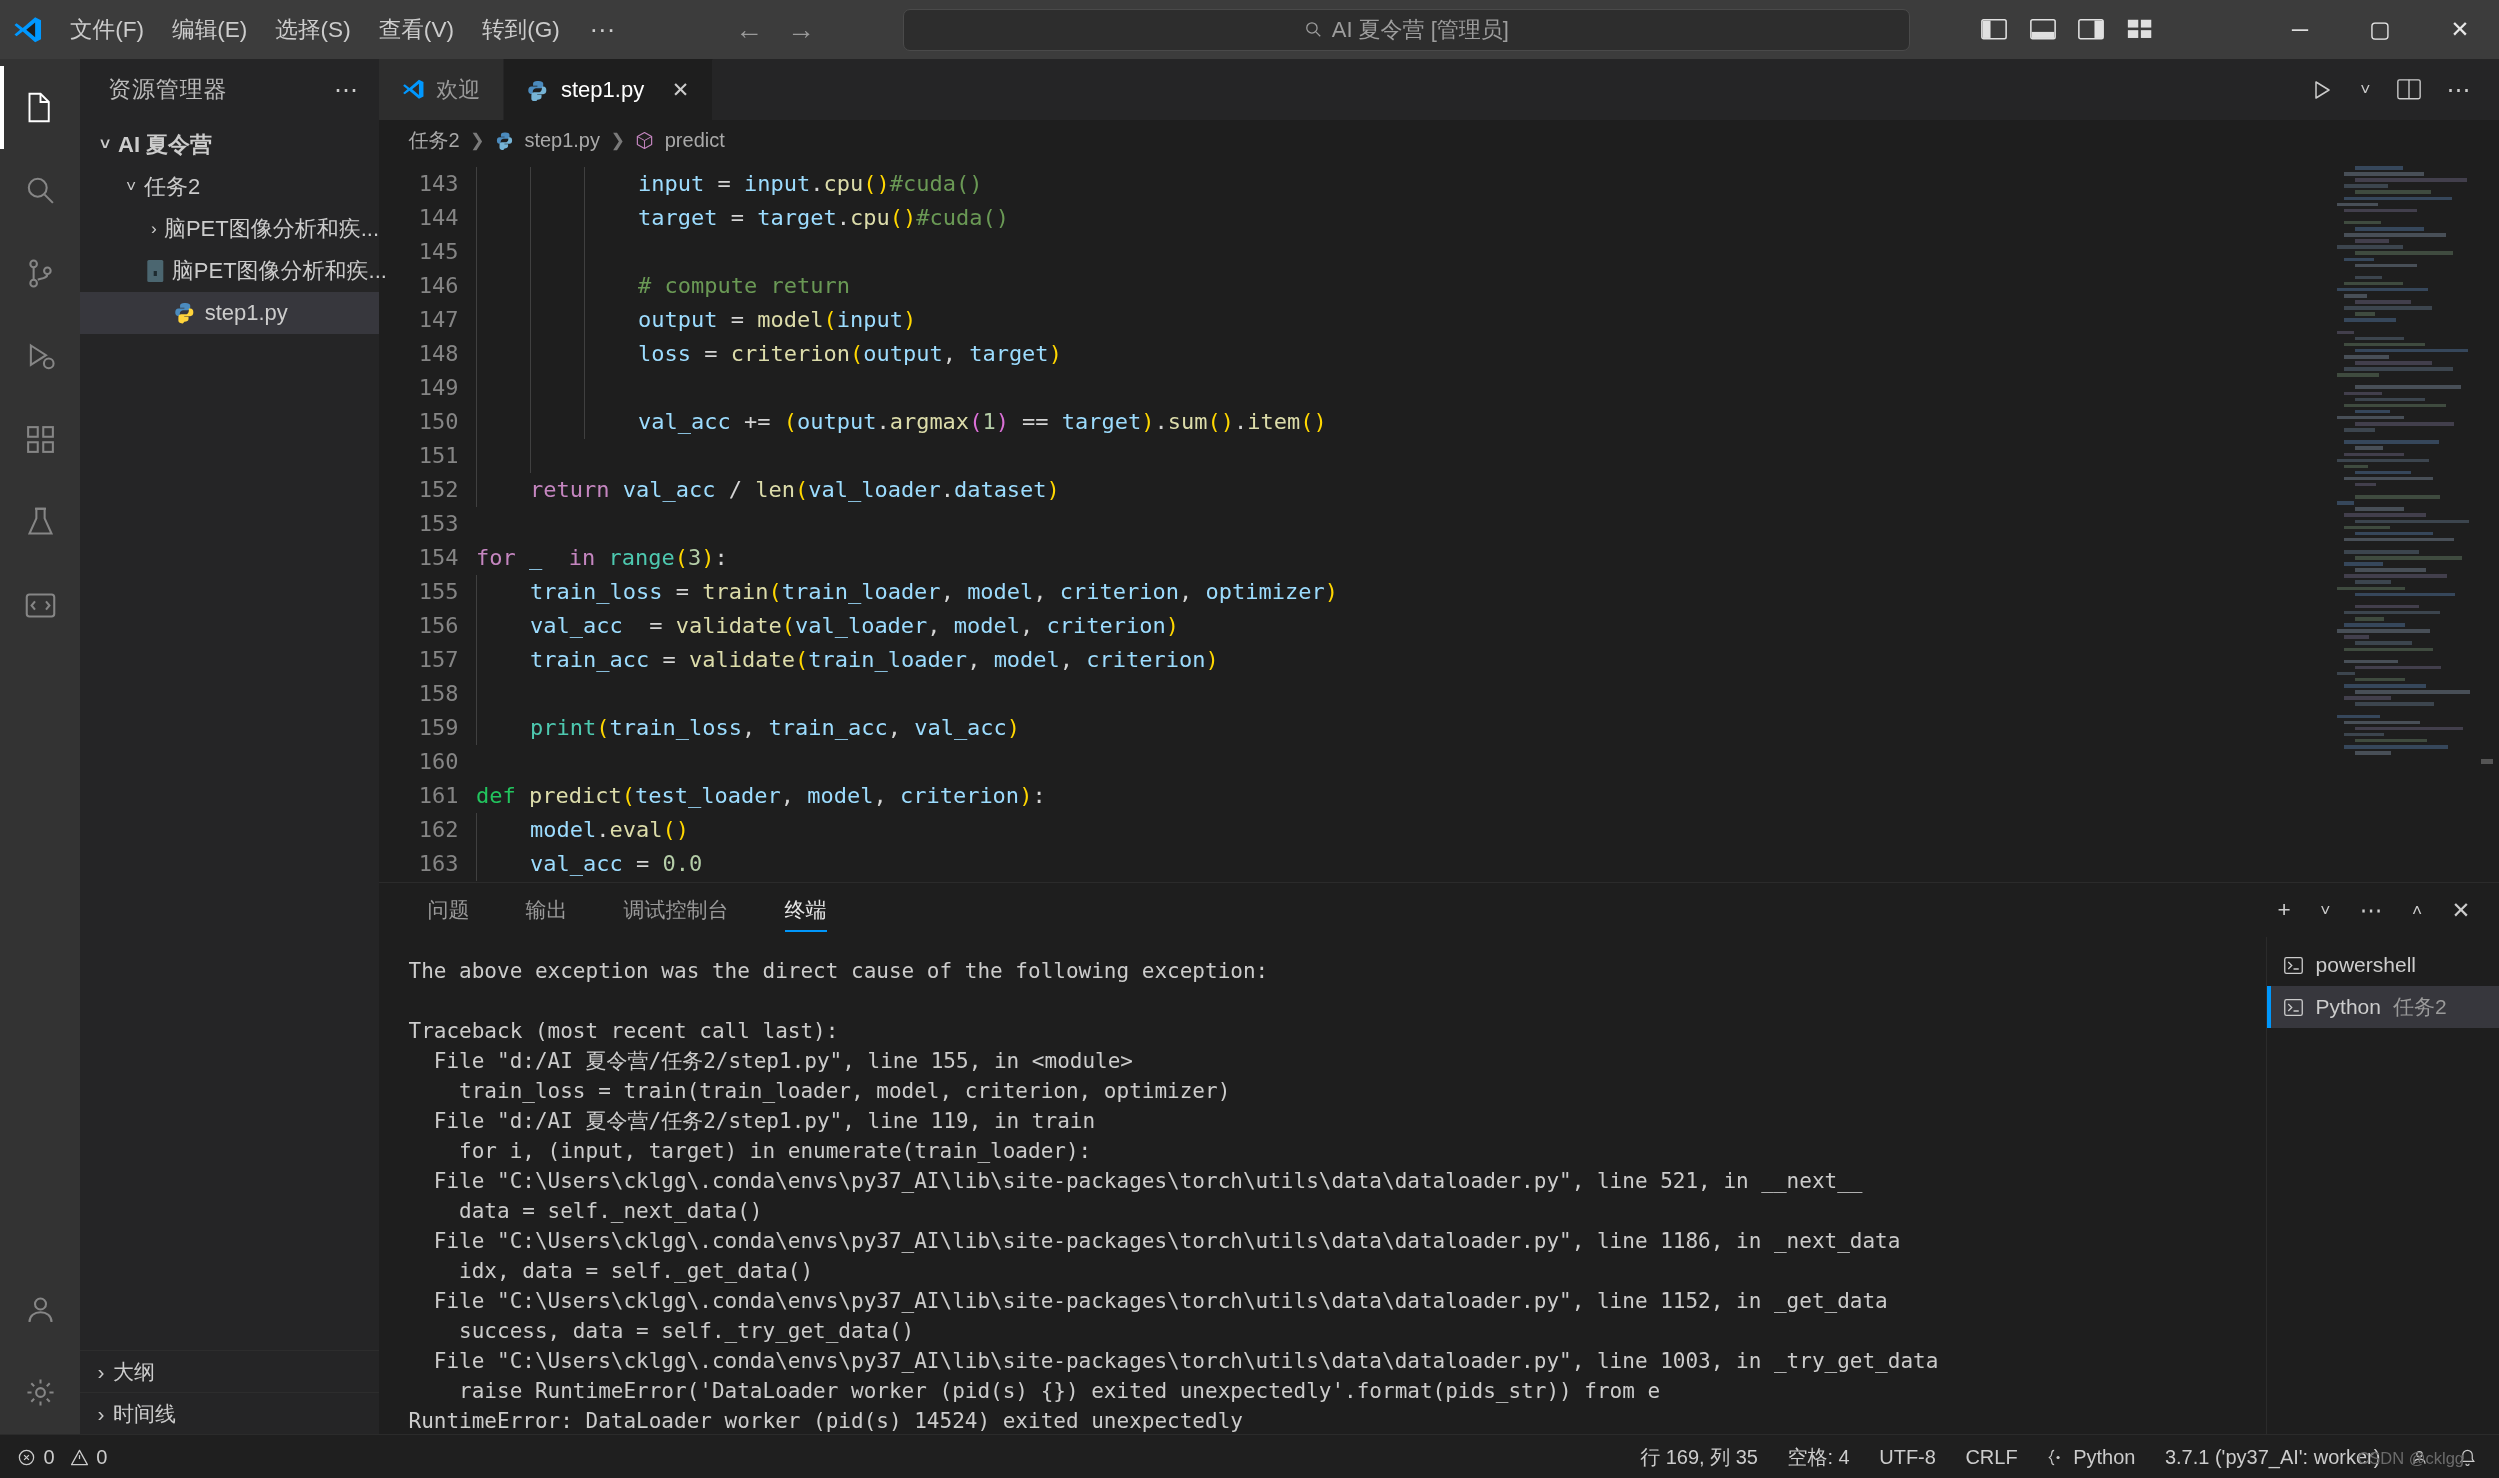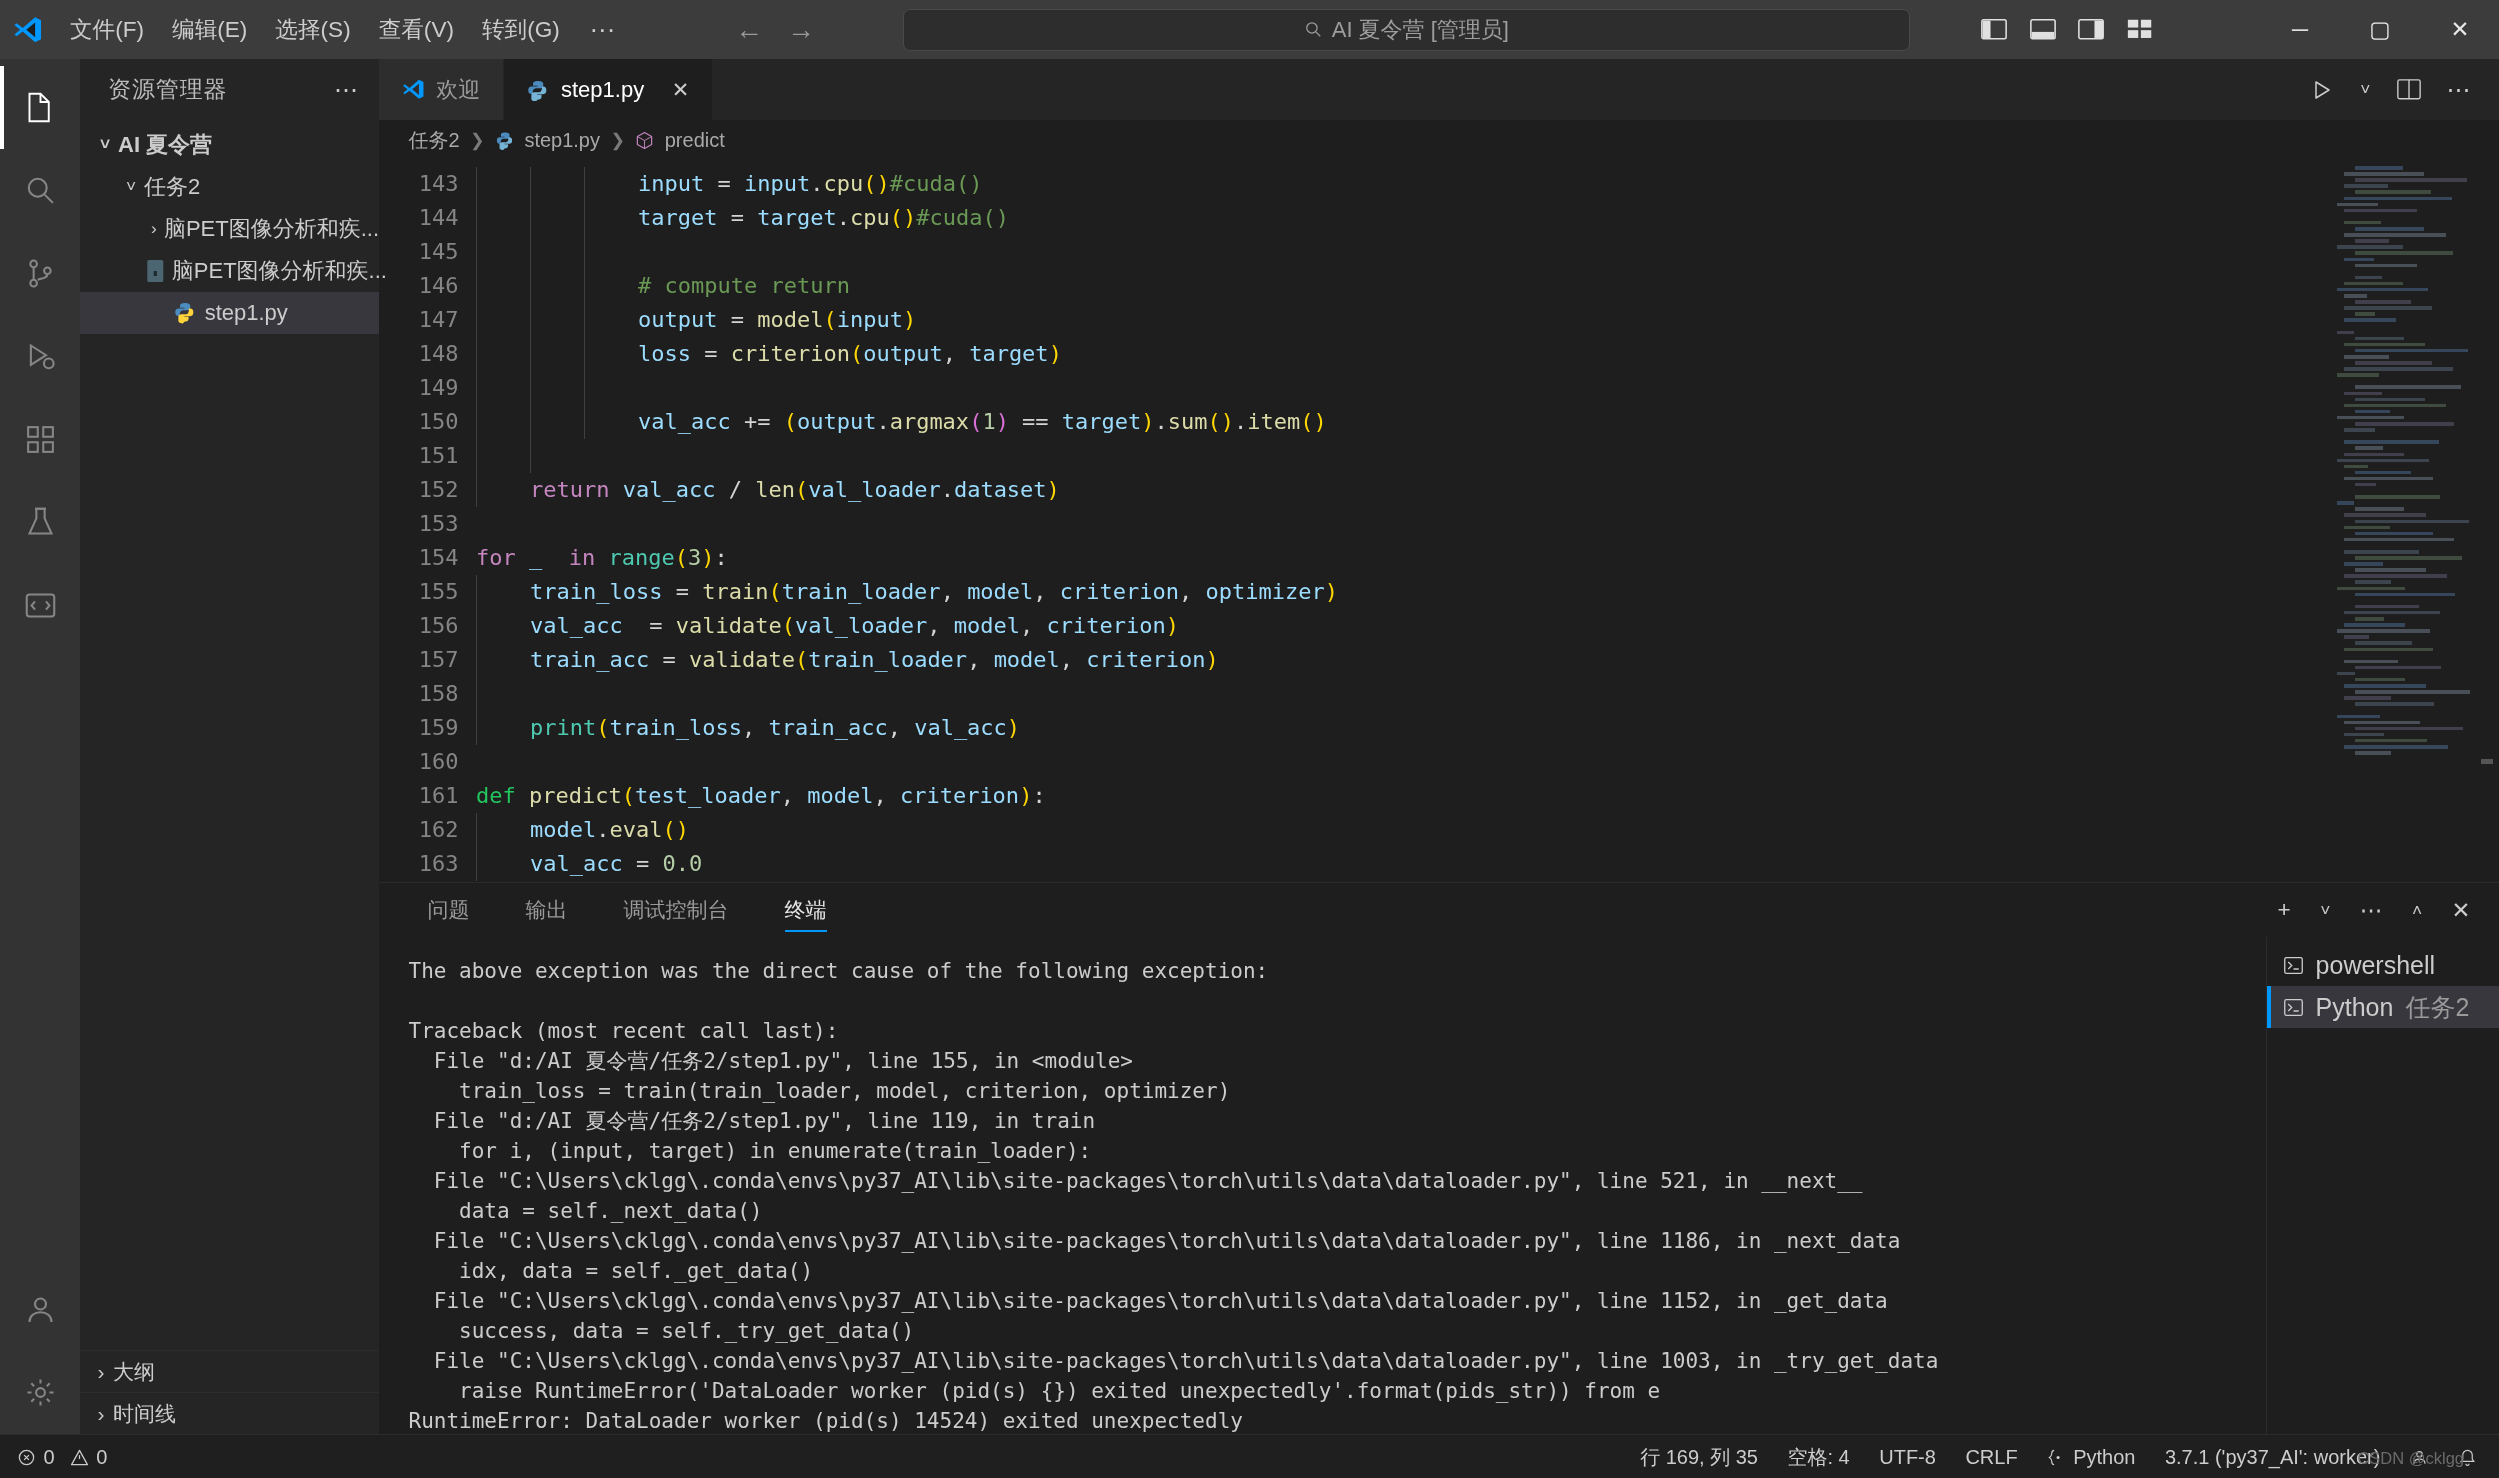--- a/index.html
+++ b/index.html
@@ -108,21 +108,21 @@
   .ptab.active { color: #e7e7e7; }
   .ptab.active::after { content:''; position:absolute; left:19px; right:19px; bottom:5.2px; height:1.7px; background:#0097fb; }
   .panel-actions { margin-left: auto; display: flex; align-items: center; gap: 29.5px; padding-right: 29.5px; color: #cccccc; font-size: 22.6px; }
   .panel-body { flex: 1 1 auto; display: flex; min-height: 0; gap: 32px; }
   .term {
     flex: 1 1 auto; font-family: "DejaVu Sans Mono", monospace; font-size: 21px; line-height: 30px;
     color: #cccccc; padding: 19px 0 0 29.5px; white-space: pre; overflow: hidden; position: relative;
   }
   .term .tline { height: 30px; }
   .term-side { width: 234px; flex: 0 0 234px; border-left: 0.9px solid #2b2b2b; padding-top: 7px; }
-  .tsrow { height: 42px; display: flex; align-items: center; gap: 12px; padding-left: 15.6px; color: #cccccc; font-size: 25px; position: relative; white-space: nowrap; }
+  .tsrow { height: 42px; display: flex; align-items: center; gap: 12px; padding-left: 15.6px; color: #cccccc; font-size: 21px; position: relative; white-space: nowrap; }
   .tsrow.active { background: #37373d; }
   .tsrow.active::before { content:''; position:absolute; left:0; top:0; bottom:0; width:3.5px; background:#0097fb; }
   .tsrow .sub { color: #9a9a9a; }
 
   
   .statusbar {
     height: 45px; flex: 0 0 45px; background: #1f1f1f; border-top: 0.9px solid #2b2b2b;
     display: flex; align-items: center; color: #cccccc; font-size: 20px;
   }
   .sb-left { display: flex; align-items: center; gap: 8.7px; padding-left: 17.4px; }

